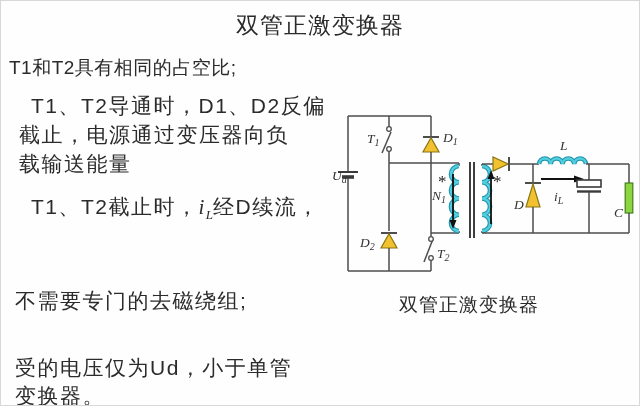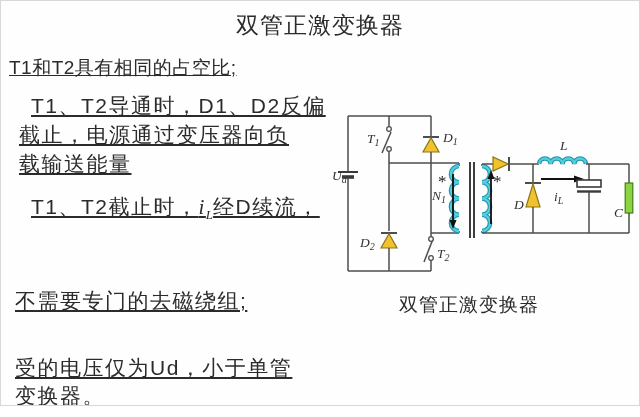--- a/index.html
+++ b/index.html
@@ -7,21 +7,21 @@
     position:relative;width:640px;height:406px;box-sizing:border-box;
     background:#fefefe;border:1px solid #d8d8d8;overflow:hidden;
     font-family:"Liberation Sans",sans-serif;color:#2b2b2b;
   }
   .title{
     position:absolute;top:9px;left:0;width:100%;text-align:center;
     font-size:23px;font-weight:500;letter-spacing:1px;
   }
   .txt{
     position:absolute;font-size:21px;line-height:1.1;white-space:nowrap;
-    letter-spacing:1.5px;font-weight:400;text-decoration:underline;
+    letter-spacing:1.5px;font-weight:400;
   }
   .txt.small{font-size:19px;letter-spacing:0.5px;}
   .ivar{font-family:"Liberation Serif",serif;font-style:italic;font-size:21px;}
   sub.isub{font-family:"Liberation Serif",serif;font-style:italic;font-size:13px;letter-spacing:0;}
   .caption{
     position:absolute;left:398px;top:291px;font-size:19px;letter-spacing:1px;white-space:nowrap;
   }
   .circuit-wrap{position:absolute;left:330px;top:95px;width:310px;height:200px;}
   
   .w{stroke:#4d4d4d;stroke-width:1.5;fill:none;}

